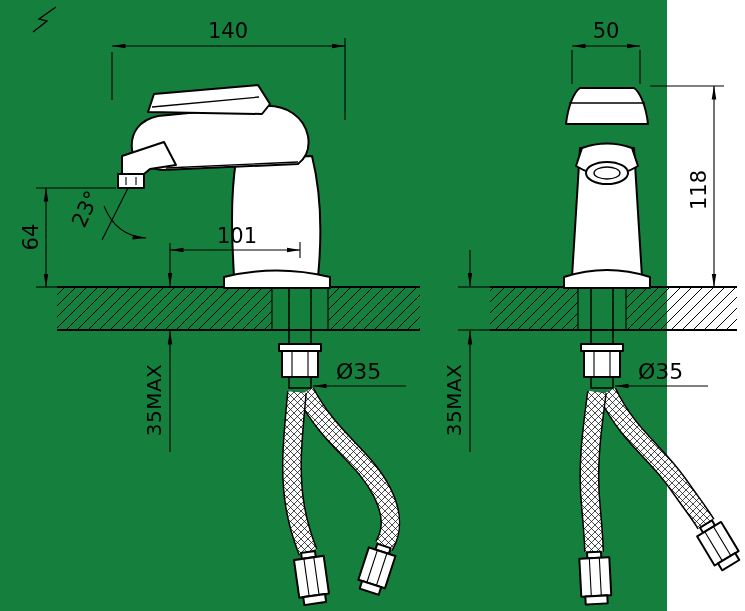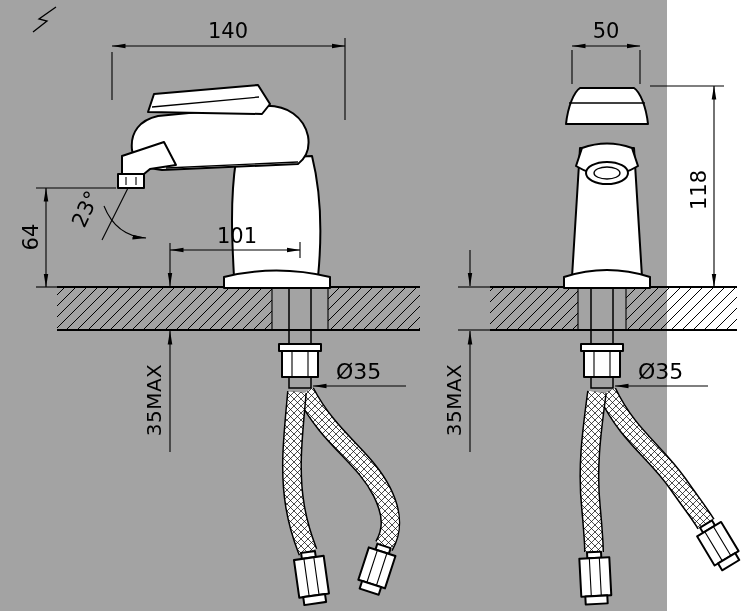--- a/index.html
+++ b/index.html
@@ -1,16 +1,16 @@
 <!DOCTYPE html>
 <html><head>
 <meta charset="utf-8">
 <style>
   html,body{margin:0;padding:0;background:#ffffff;}
-  .page{width:667px;height:611px;position:relative;background:#a3a3a3;}
+  .page{width:667px;height:611px;position:relative;background:#15803d;}
   svg{display:block;}
   text{font-family:"DejaVu Sans","Liberation Sans",sans-serif;font-size:21px;fill:#000;}
   text.dia{font-size:22px;}
   text.max{font-size:20px;letter-spacing:0.5px;}
   .ol{fill:#ffffff;stroke:#000;stroke-width:2;stroke-linejoin:round;}
   .ln{stroke:#000;fill:none;}
   .w1{stroke-width:1.1;}
   .w13{stroke-width:1.3;}
   .w15{stroke-width:1.5;}
   .w18{stroke-width:1.8;}

